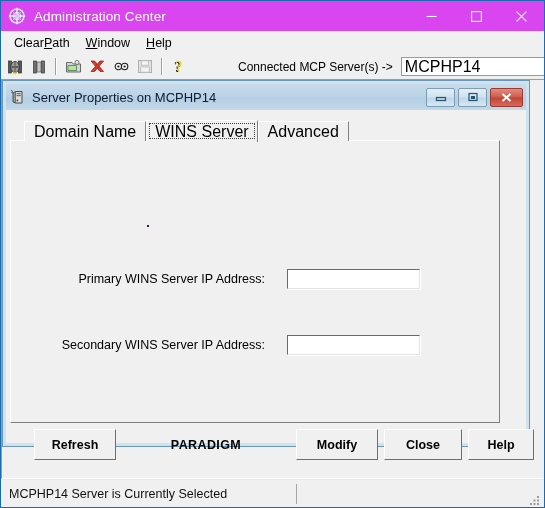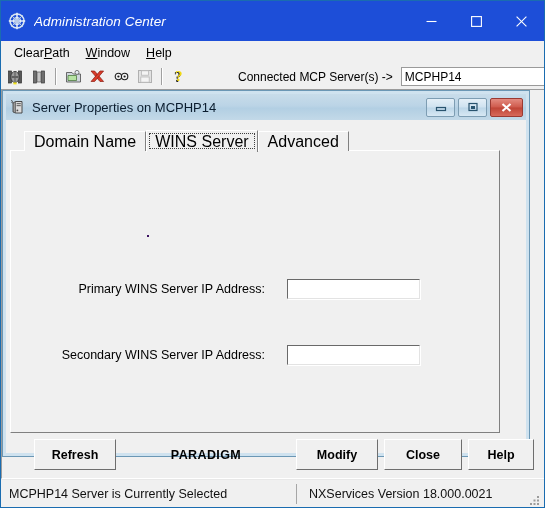--- a/index.html
+++ b/index.html
@@ -21,27 +21,26 @@
     width: 545px; height: 508px;
     background: #f0f0f0;
     box-sizing: border-box;
     border: 1px solid #1a6cb0;
     display: flex;
     flex-direction: column;
   }
 
   
   #titlebar {
-    height: 40px;
-    background: #1d4ed8;
-    display: flex;
-    align-items: center;
-    flex: 0 0 auto;
-    position: relative;
-    font-style: italic;
+    height: 30px;
+    background: #d946ef;
+    display: flex;
+    align-items: center;
+    flex: 0 0 auto;
+    position: relative;
   }
   #titlebar-icon {
     width: 18px; height: 18px;
     margin-left: 7px; margin-right: 8px;
     position: relative;
     flex: 0 0 auto;
   }
   #titlebar-title {
     color: #ffffff;
     font-size: 13.5px;
@@ -106,21 +105,21 @@
     margin-left: 47px;
     white-space: nowrap;
   }
   #tb-server-field {
     margin-left: 8px;
     height: 19px;
     flex: 1 1 auto;
     background: #ffffff;
     border: 1px solid #9a9a9a;
     border-right: none;
-    font-size: 12px;
+    font-size: 16px;
     color: #000;
     display: flex;
     align-items: center;
     padding-left: 3px;
     box-sizing: border-box;
     overflow: hidden;
     white-space: nowrap;
   }
 
   
@@ -523,21 +522,20 @@
           <button class="dlg-action" style="left:444px; width:66px;">Help</button>
         </div>
 
       </div>
     </div>
   </div>
 
   <div id="statusbar">
     <div class="status-pane" id="status-pane-1">MCPHP14 Server is Currently Selected</div>
     <div id="status-divider"></div>
-    <div class="status-pane" id="status-pane-2">NXServices Version 18.000.0021</div>
     <div id="resize-grip">
       <svg width="12" height="12" viewBox="0 0 12 12">
         <rect x="8" y="2" width="2" height="2" fill="#9b9b9b"></rect>
         <rect x="8" y="5.5" width="2" height="2" fill="#9b9b9b"></rect>
         <rect x="4.5" y="5.5" width="2" height="2" fill="#9b9b9b"></rect>
         <rect x="8" y="9" width="2" height="2" fill="#9b9b9b"></rect>
         <rect x="4.5" y="9" width="2" height="2" fill="#9b9b9b"></rect>
         <rect x="1" y="9" width="2" height="2" fill="#9b9b9b"></rect>
       </svg>
     </div>

